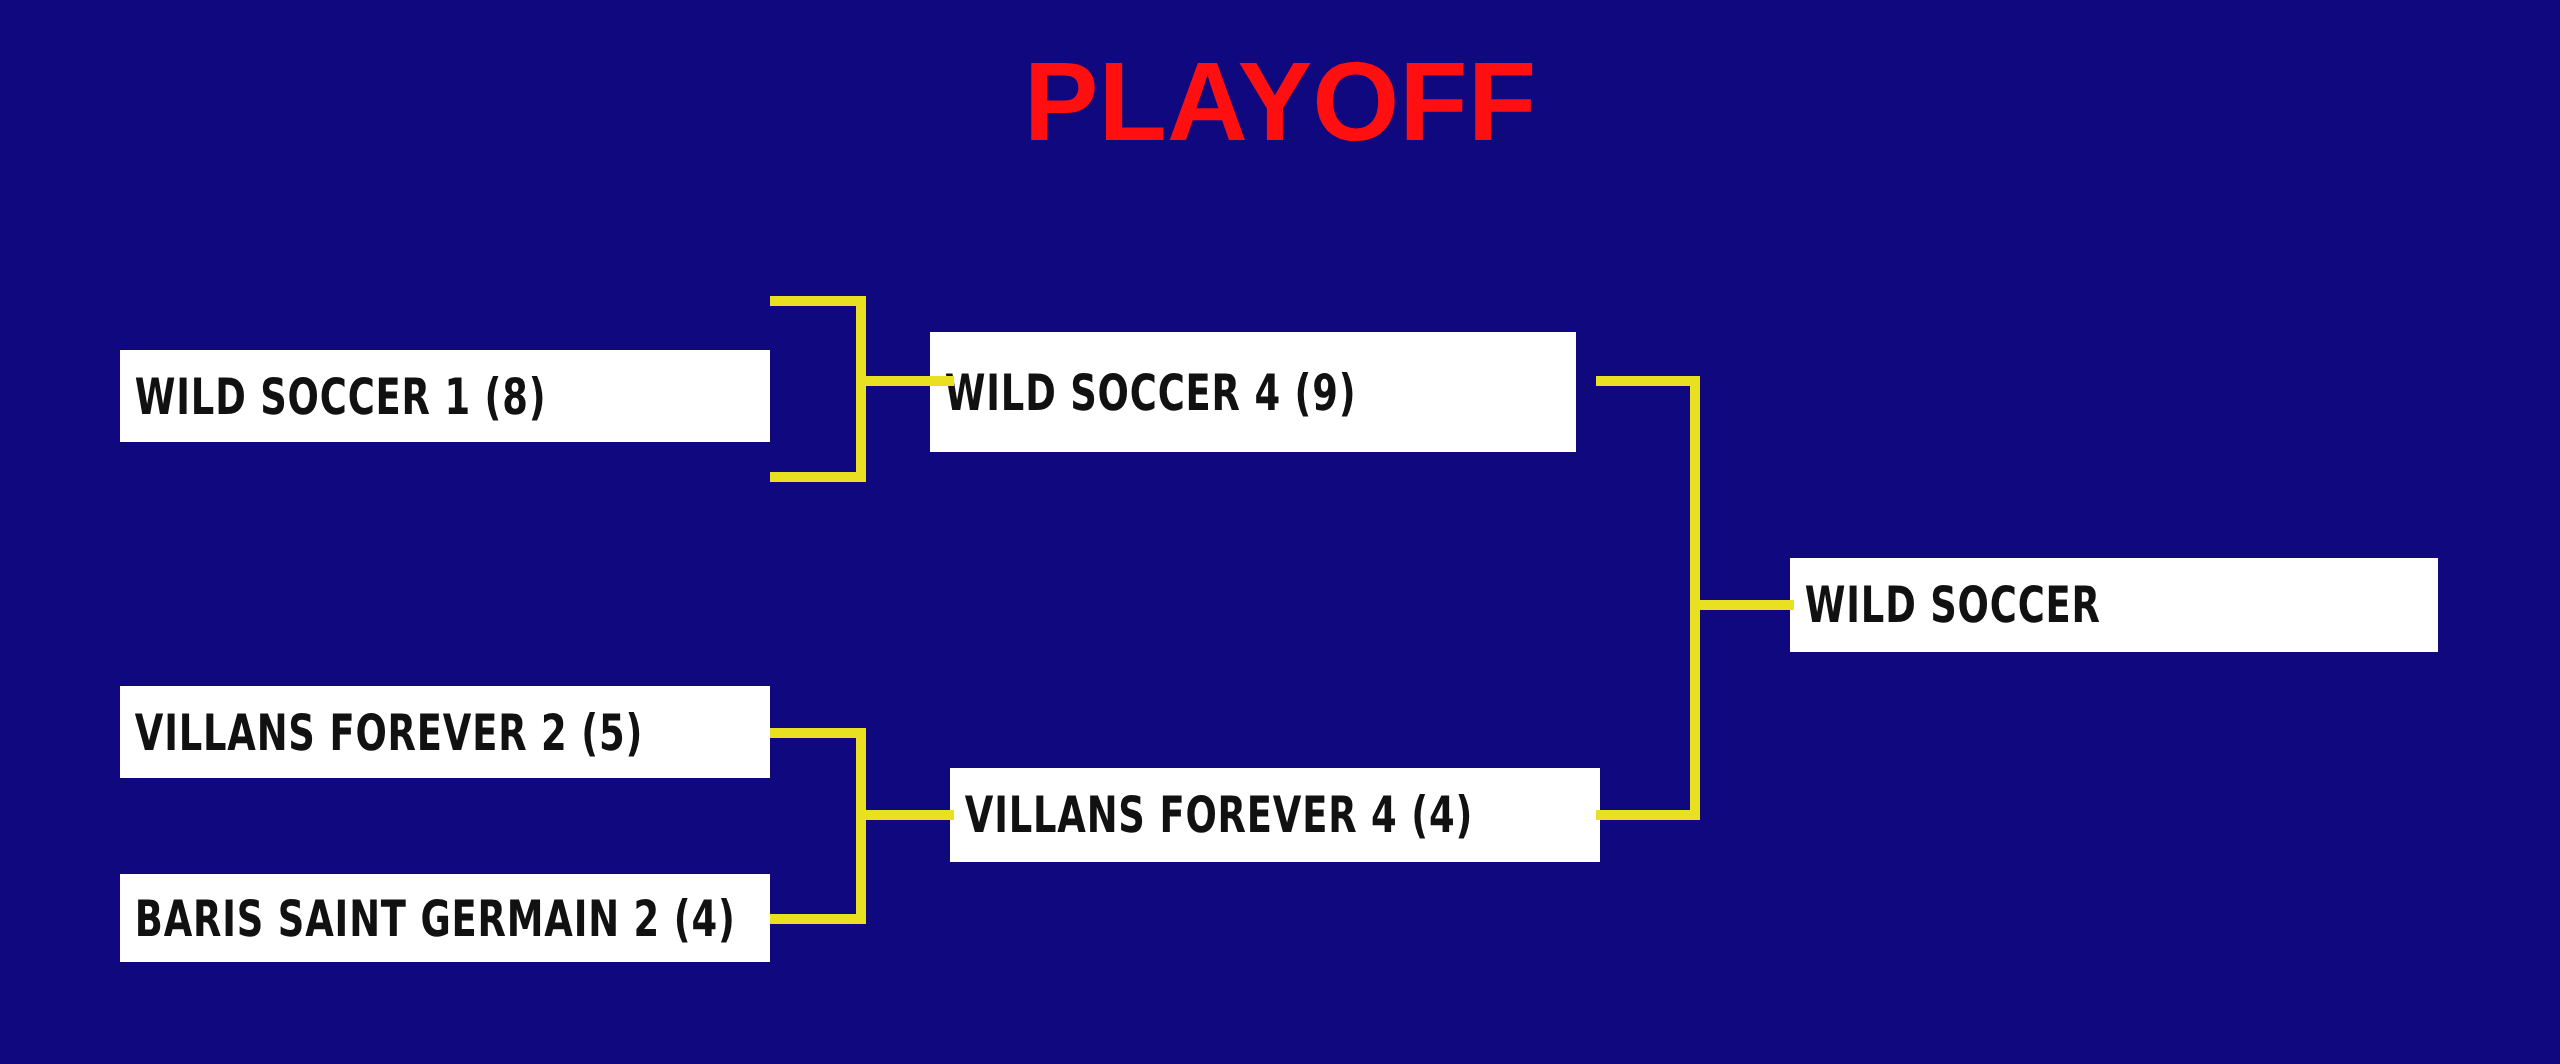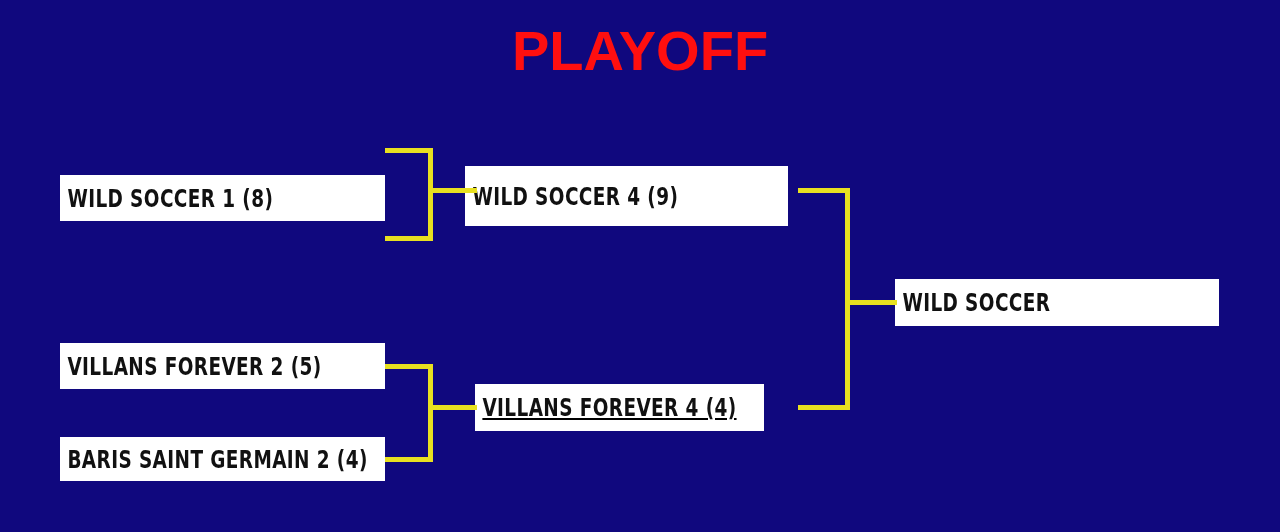--- a/index.html
+++ b/index.html
@@ -58,21 +58,21 @@
   }
 
   
   #box-r1-m1-top    { left: 60px;  top: 127px; width: 325px; height: 46px; margin-top: 48px; }
   #box-r1-m1-bottom { left: 60px;  top: 213px; width: 325px; height: 47px; }
   #box-r1-m2-top    { left: 60px;  top: 343px; width: 325px; height: 46px; }
   #box-r1-m2-bottom { left: 60px;  top: 437px; width: 325px; height: 44px; }
 
   
   #box-r2-m1 { left: 465px; top: 166px; width: 323px; height: 60px; }
-  #box-r2-m2 { left: 475px; top: 384px; width: 289px; height: 47px; text-decoration: underline; }
+  #box-r2-m2 { left: 475px; top: 384px; width: 325px; height: 47px; }
 
   
   #box-champion { left: 895px; top: 279px; width: 324px; height: 47px; align-items: center; }
 
   
   .line {
     position: absolute;
     background: #e8e020;
   }
   .line-h { height: 5px; }

